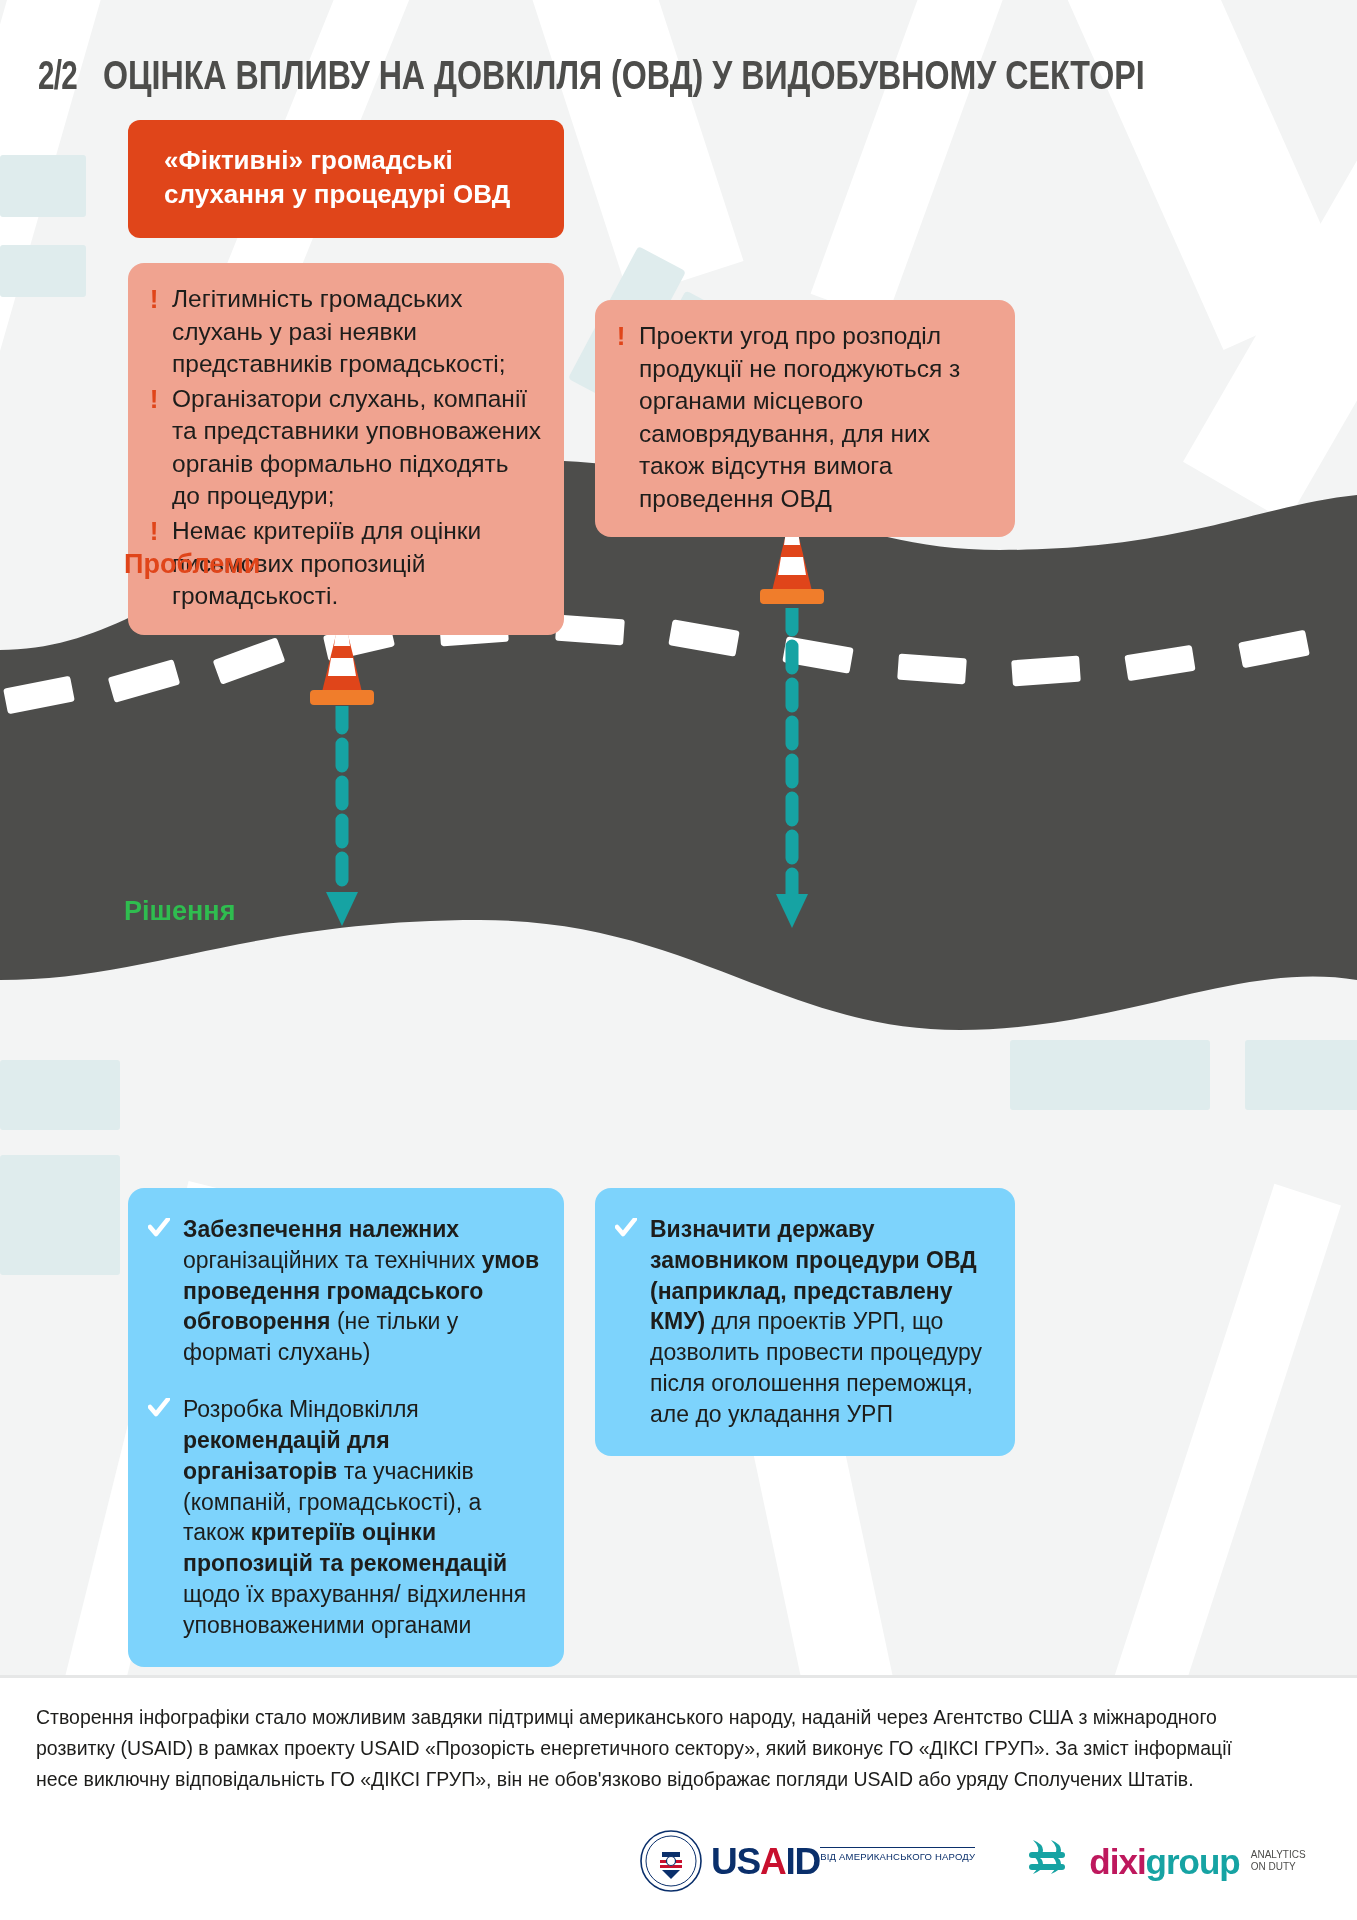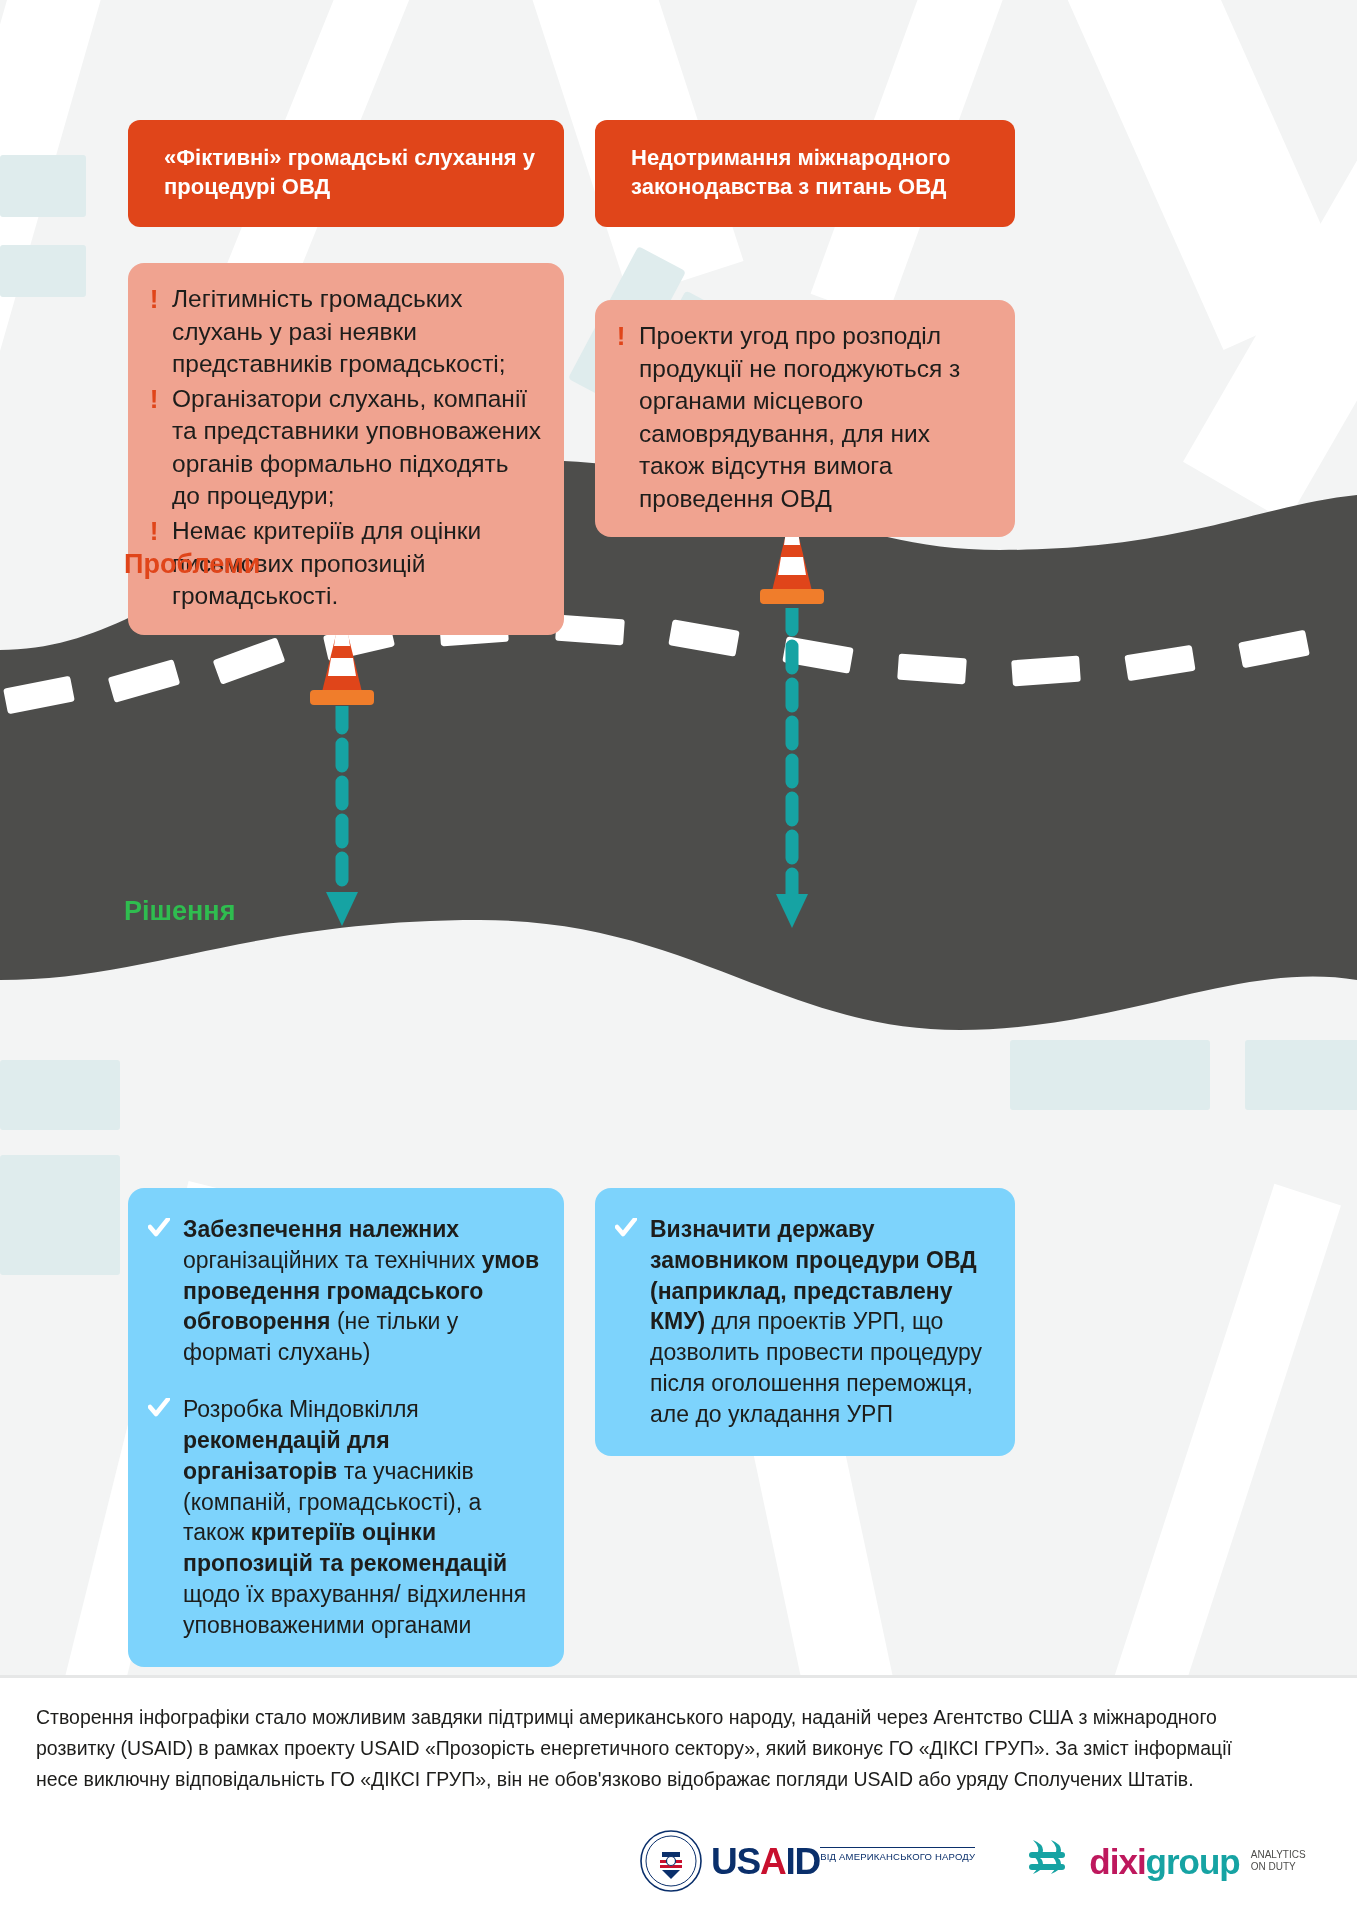--- a/index.html
+++ b/index.html
@@ -68,21 +68,21 @@
 
   
   .col { position: absolute; z-index: 5; }
   .col-left  { left: 128px; width: 436px; }
   .col-right { left: 595px; width: 420px; }
 
   .hdr-box {
     background: #e0451a;
     border-radius: 12px;
     color: #ffffff;
-    font-size: 22px;
+    font-size: 26px;
     font-weight: bold;
     line-height: 1.30;
     padding: 24px 26px 26px 36px;
   }
 
   .prob-box {
     background: #f0a390;
     border-radius: 16px;
     padding: 20px 22px 22px 20px;
     color: #1d1d1b;
@@ -254,20 +254,24 @@
       <path d="M4,186 L36,186 L20,220 Z" fill="#16a3a3"></path>
     </svg>
   </div>
   <div class="arrow" style="left:772px; top:608px;">
     <svg width="40" height="330" viewBox="0 0 40 330">
       <line x1="20" y1="0" x2="20" y2="288" stroke="#16a3a3" stroke-width="13" stroke-dasharray="22 16" stroke-linecap="round"></line>
       <path d="M4,286 L36,286 L20,320 Z" fill="#16a3a3"></path>
     </svg>
   </div>
 
+  <div class="header">
+    <span class="header-num">2/2</span>
+    <span class="header-title">ОЦІНКА ВПЛИВУ НА ДОВКІЛЛЯ (ОВД) У ВИДОБУВНОМУ СЕКТОРІ</span>
+  </div>
 
   <div class="stage-label label-problems">Проблеми</div>
   <div class="stage-label label-solutions">Рішення</div>
 
   <div class="col col-left" style="top:120px;">
     <div class="hdr-box">«Фіктивні» громадські слухання у процедурі ОВД</div>
   </div>
   <div class="col col-left" style="top:263px;">
     <div class="prob-box" id="prob-box-0">
         <div class="prob-item">
@@ -298,23 +302,20 @@
           <span class="check">
             <svg width="22" height="20" viewBox="0 0 22 20">
               <path d="M2,9 L8,16 L20,1" stroke="#ffffff" stroke-width="4.5" fill="none" stroke-linecap="round" stroke-linejoin="round"></path>
             </svg>
           </span>
           <span class="sol-text"><span>Розробка Міндовкілля </span><b>рекомендацій для організаторів </b><span>та учасників (компаній, громадськості), а також </span><b>критеріїв оцінки пропозицій та рекомендацій </b><span>щодо їх врахування/ відхилення уповноваженими органами</span></span>
         </div>
       </div>
   </div>
 
-  <div class="col col-right" style="top:120px;">
-    <div class="hdr-box">Недотримання міжнародного законодавства з питань ОВД</div>
-  </div>
   <div class="col col-right" style="top:300px;">
     <div class="prob-box" id="prob-box-1">
         <div class="prob-item">
           <span class="bang orange">!</span>
           <span class="prob-text">Проекти угод про розподіл продукції не погоджуються з органами місцевого самоврядування, для них також  відсутня вимога проведення ОВД</span>
         </div>
       </div>
   </div>
   <div class="col col-right" style="top:1188px;">
     <div class="sol-box" id="sol-box-1">

